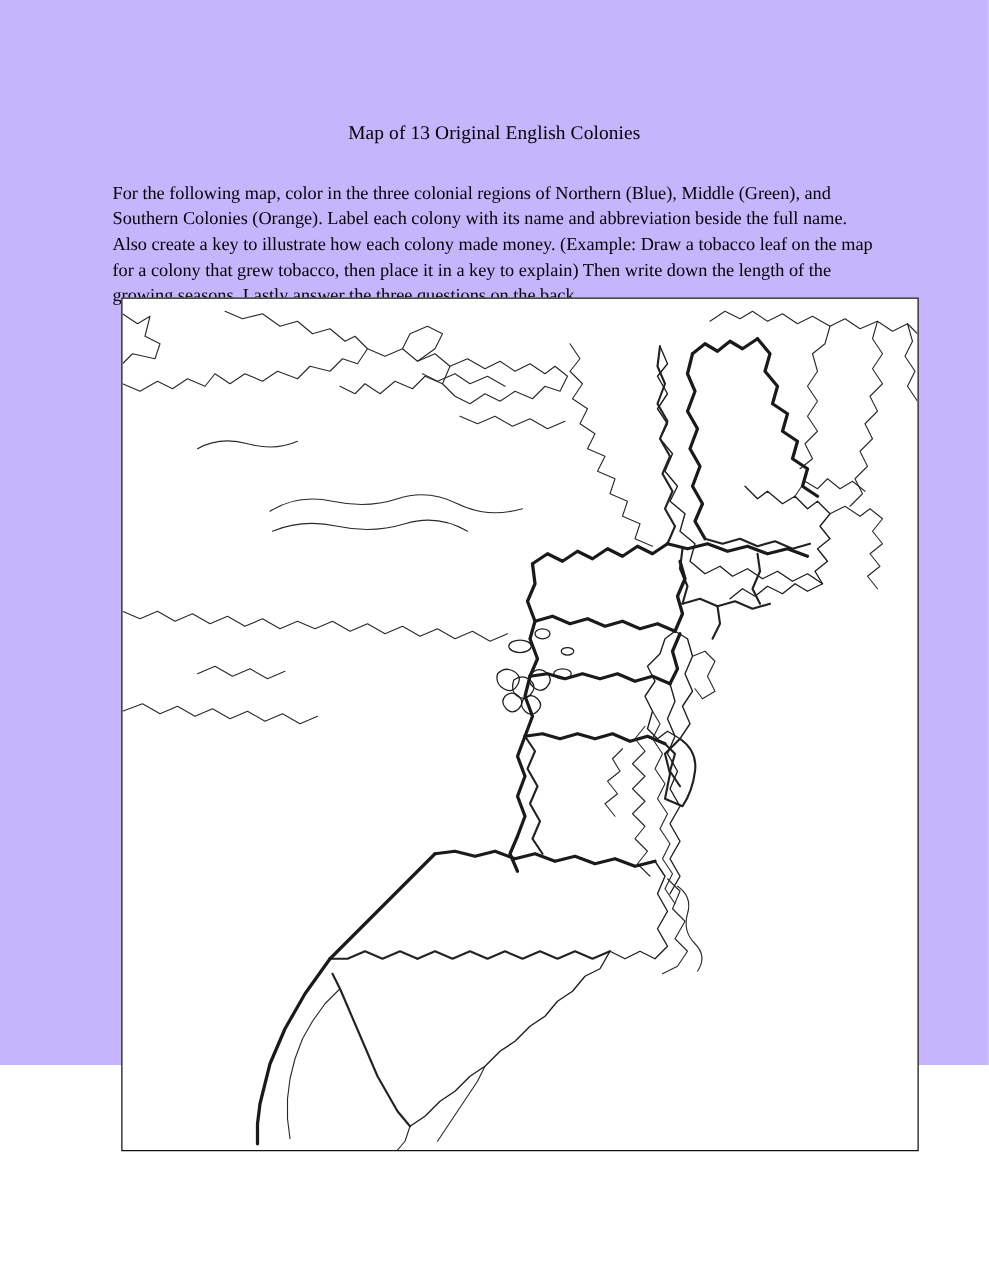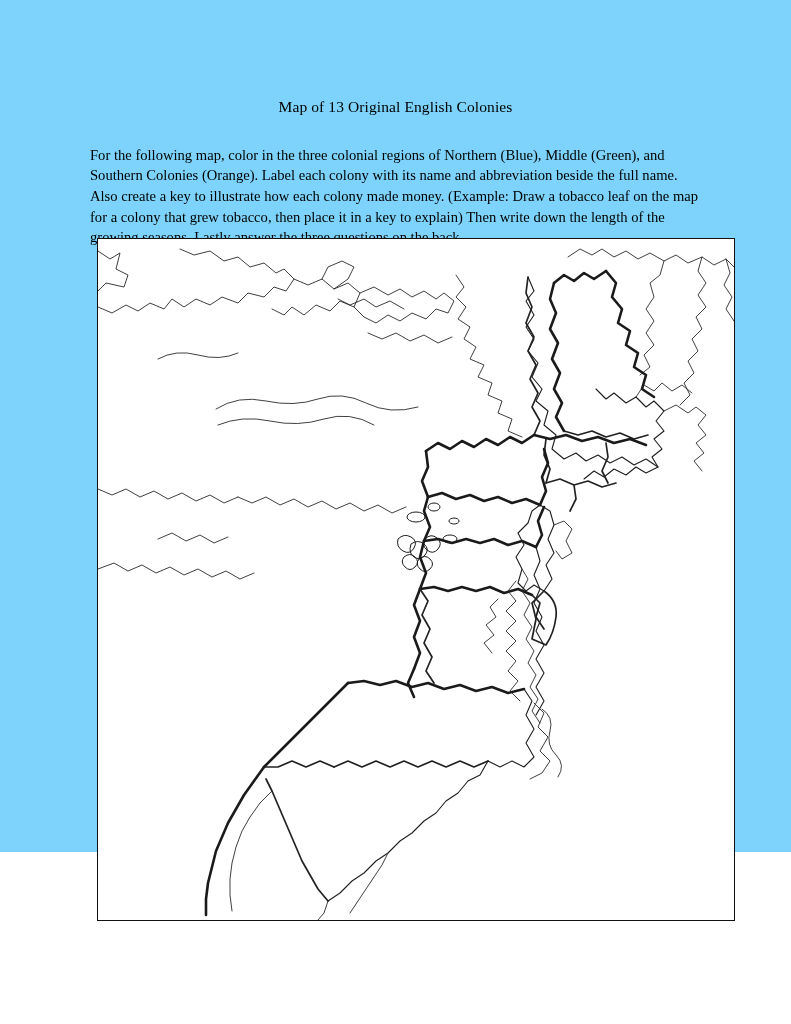--- a/index.html
+++ b/index.html
@@ -13,21 +13,21 @@
     font-family: "Liberation Serif", "DejaVu Serif", serif;
     color: #000000;
     position: relative;
     overflow: hidden;
   }
   .page {
     position: absolute;
     left: 0; top: 0;
     width: 791px;
     height: 852px;
-    background: #7dd3fc;
+    background: #c4b5fd;
     text-decoration: underline;
   }
   .doc-title {
     position: absolute;
     left: 0;
     top: 88px;
     width: 791px;
     text-align: center;
     font-size: 15.5px;
     font-weight: normal;

